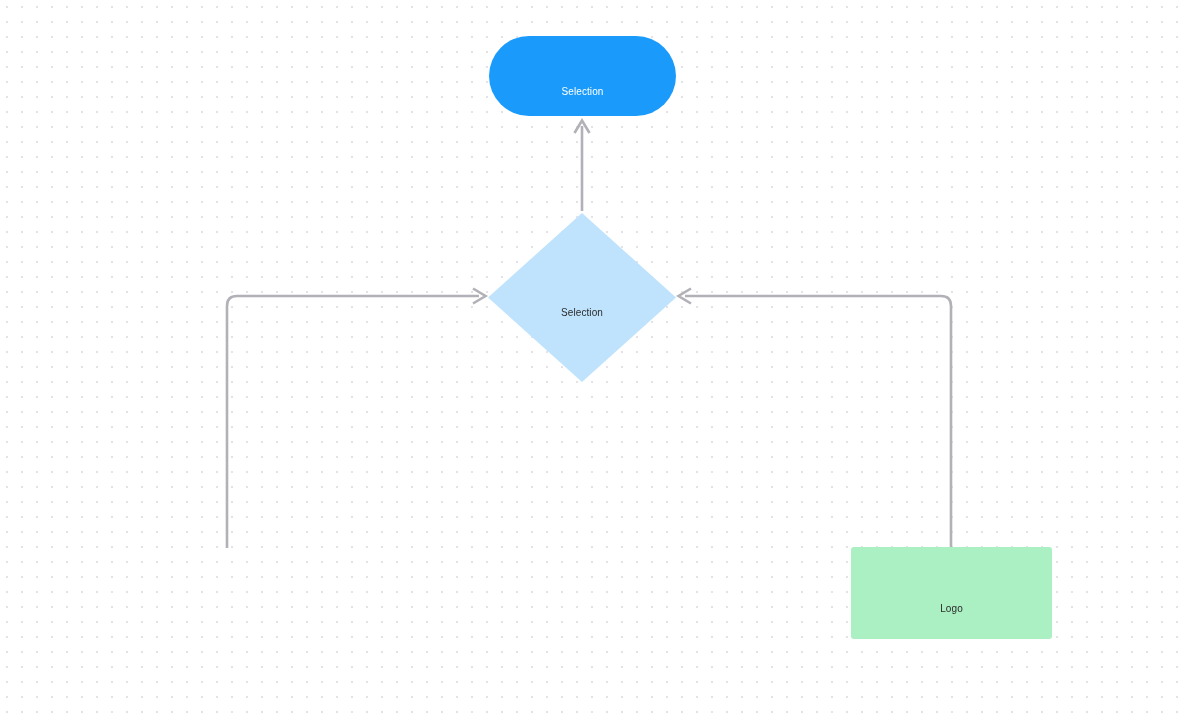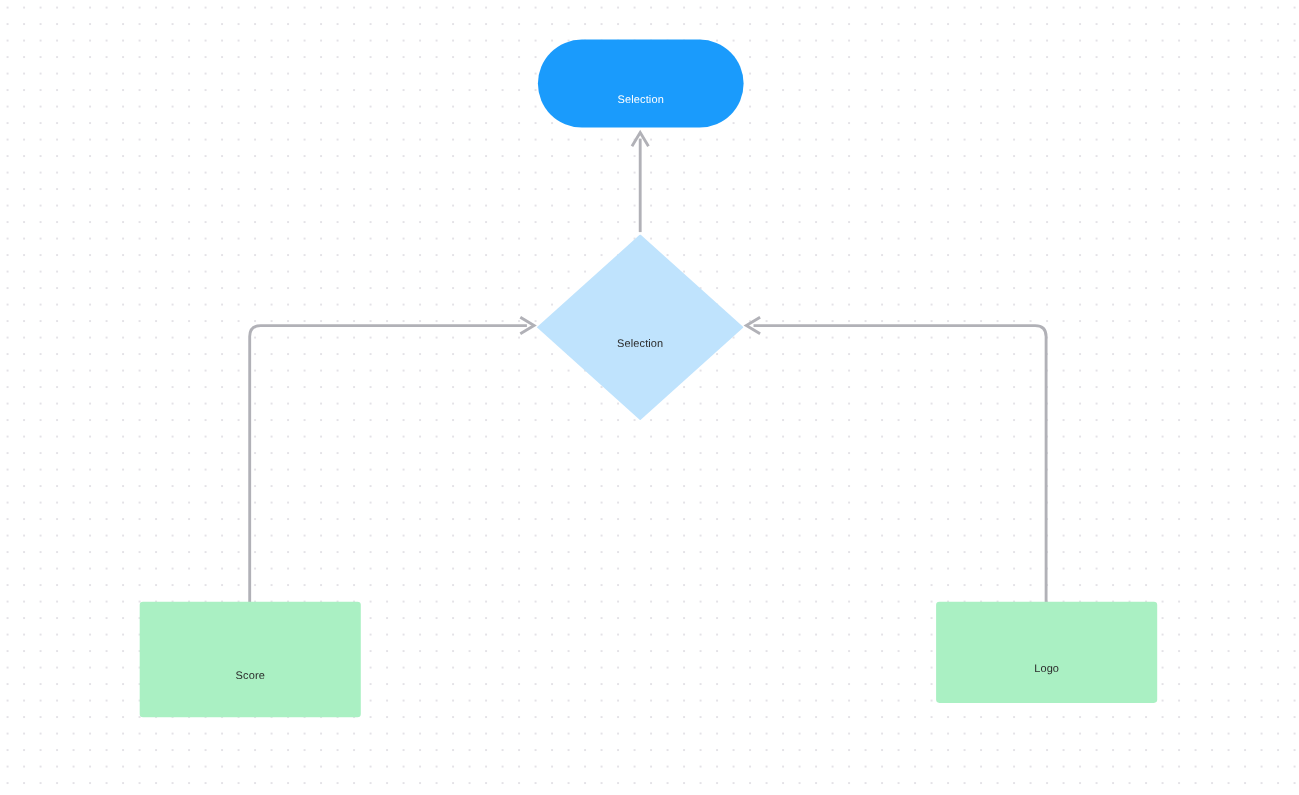--- a/index.html
+++ b/index.html
@@ -109,21 +109,18 @@
   </svg>
 
   <div class="node" id="node-selection">
     <span class="node-label">Selection</span>
   </div>
 
   <div class="node" id="node-statusbar">
     <span class="node-label">Selection</span>
   </div>
 
-  <div class="node node-green" id="node-score">
-    <span class="node-label">Score</span>
-  </div>
 
   <div class="node node-green" id="node-logo">
     <span class="node-label">Logo</span>
   </div>
 
 </div>
 
 </body></html>

